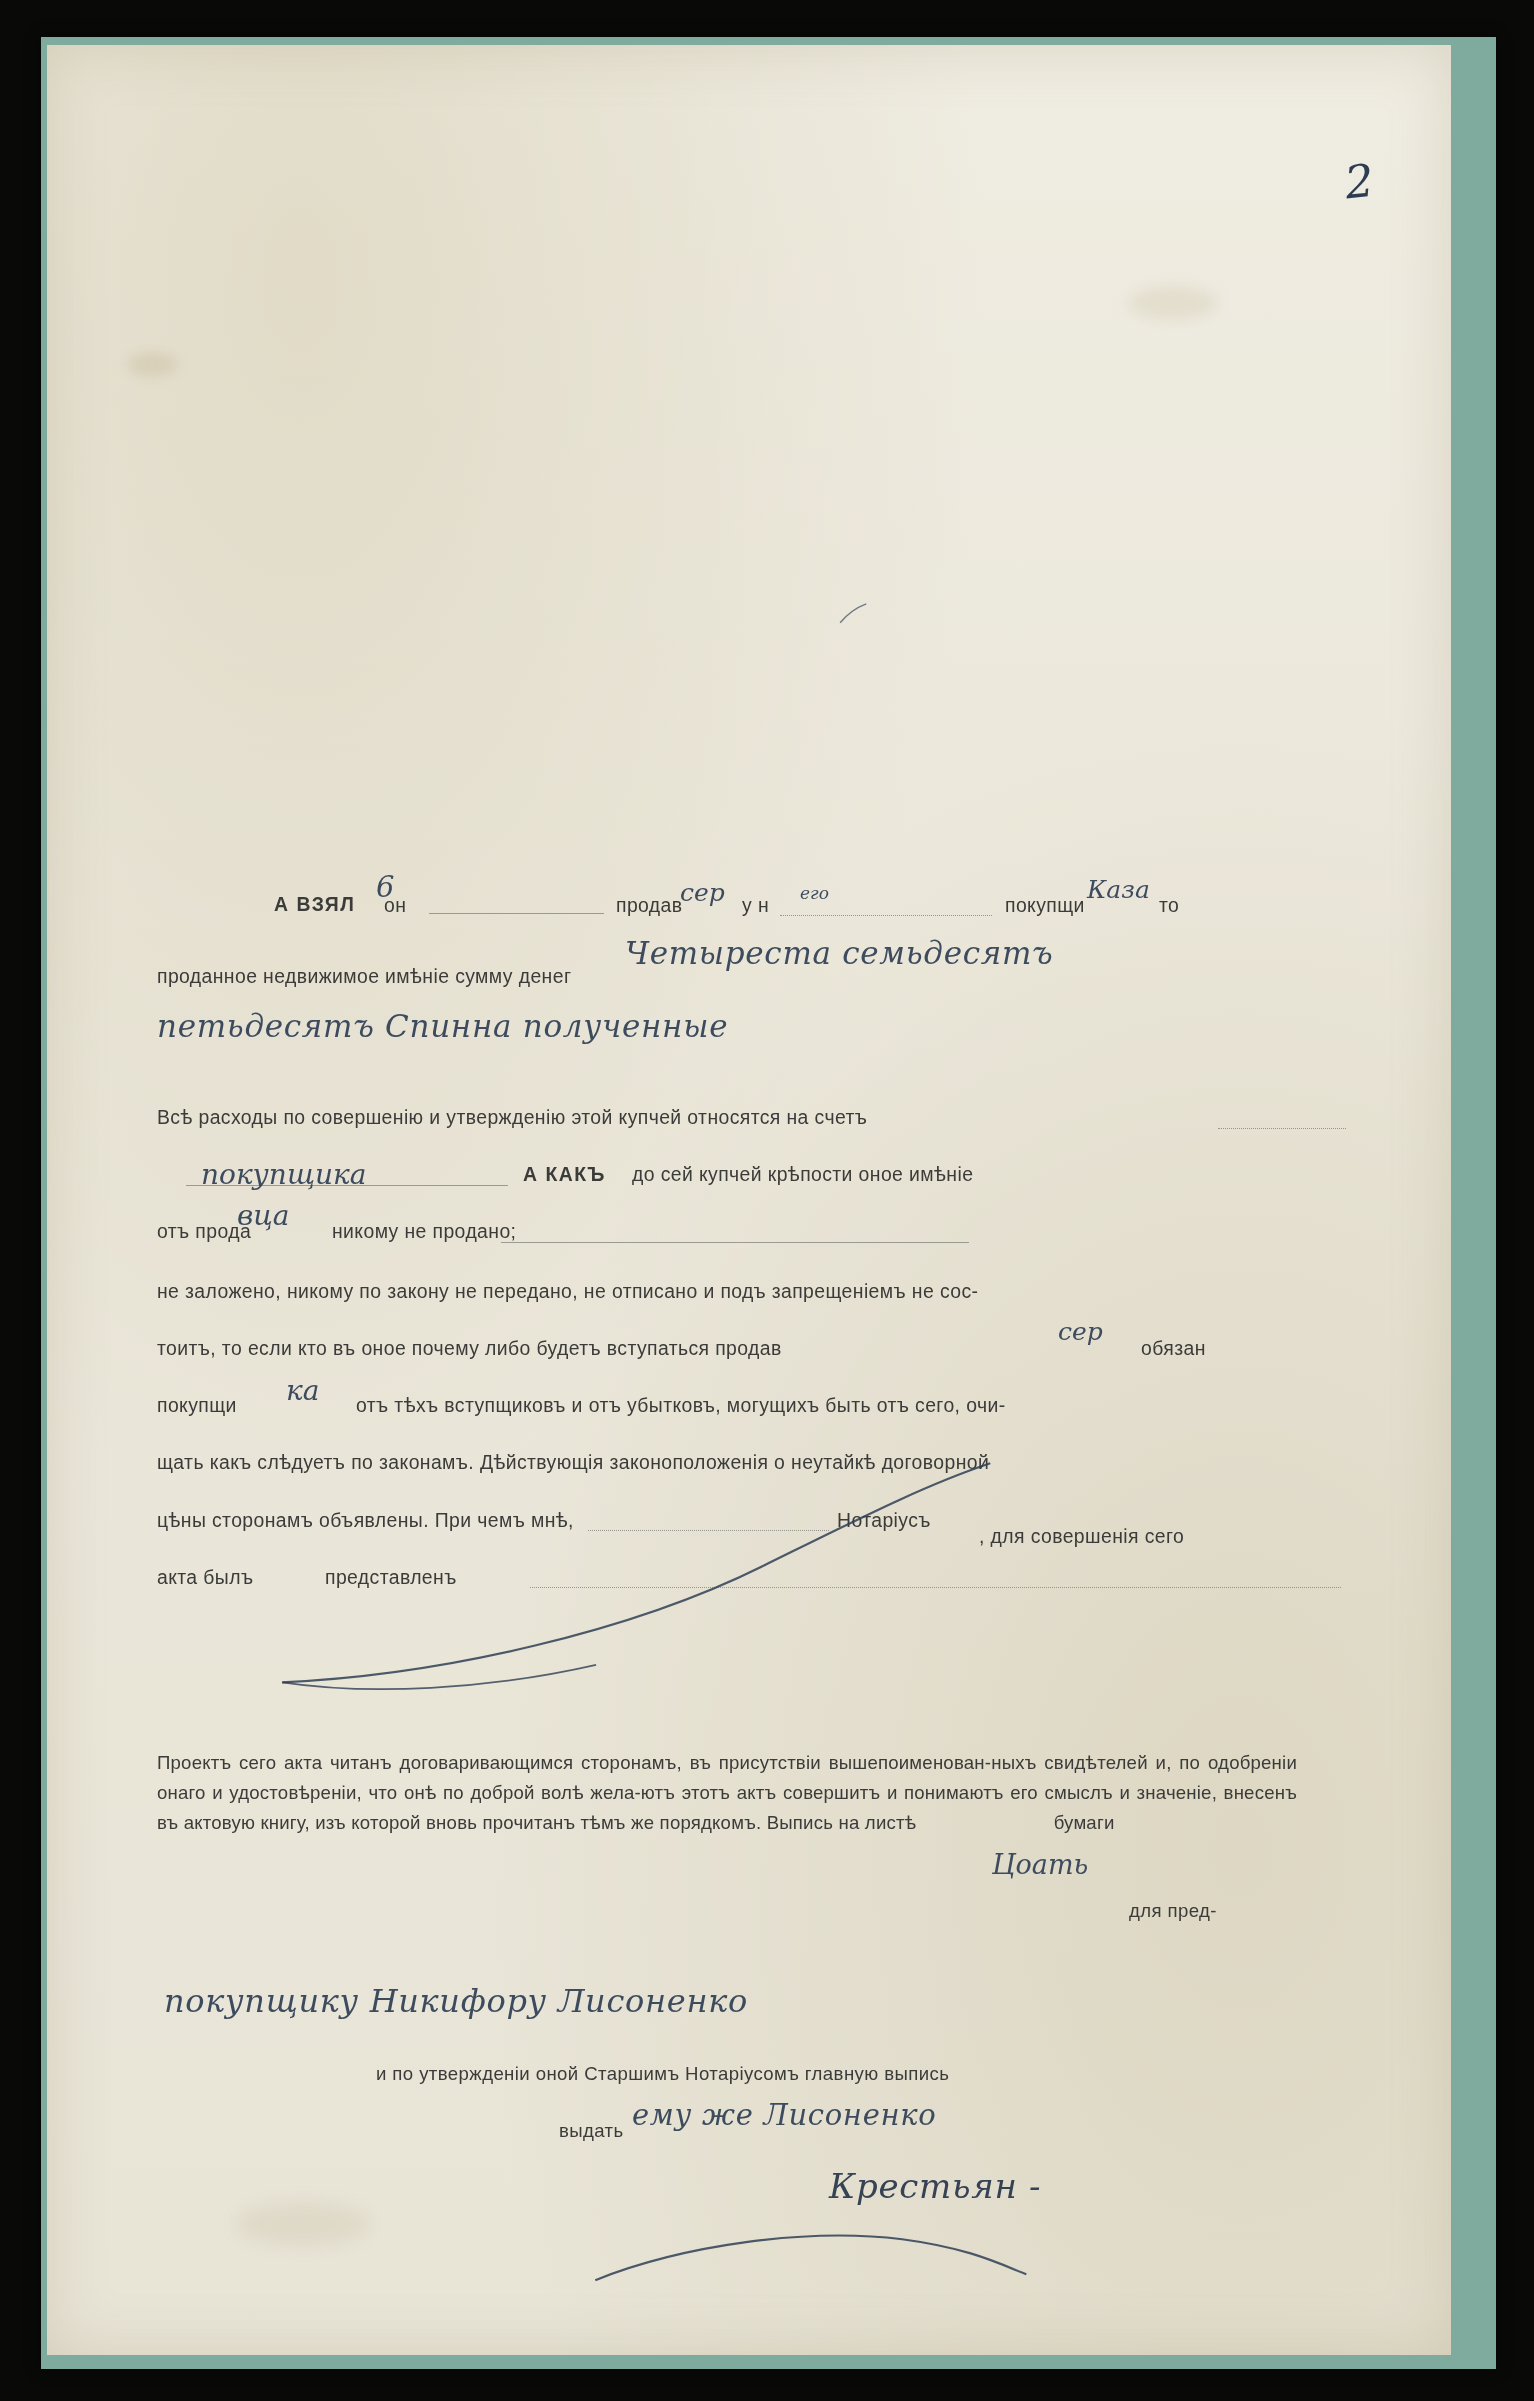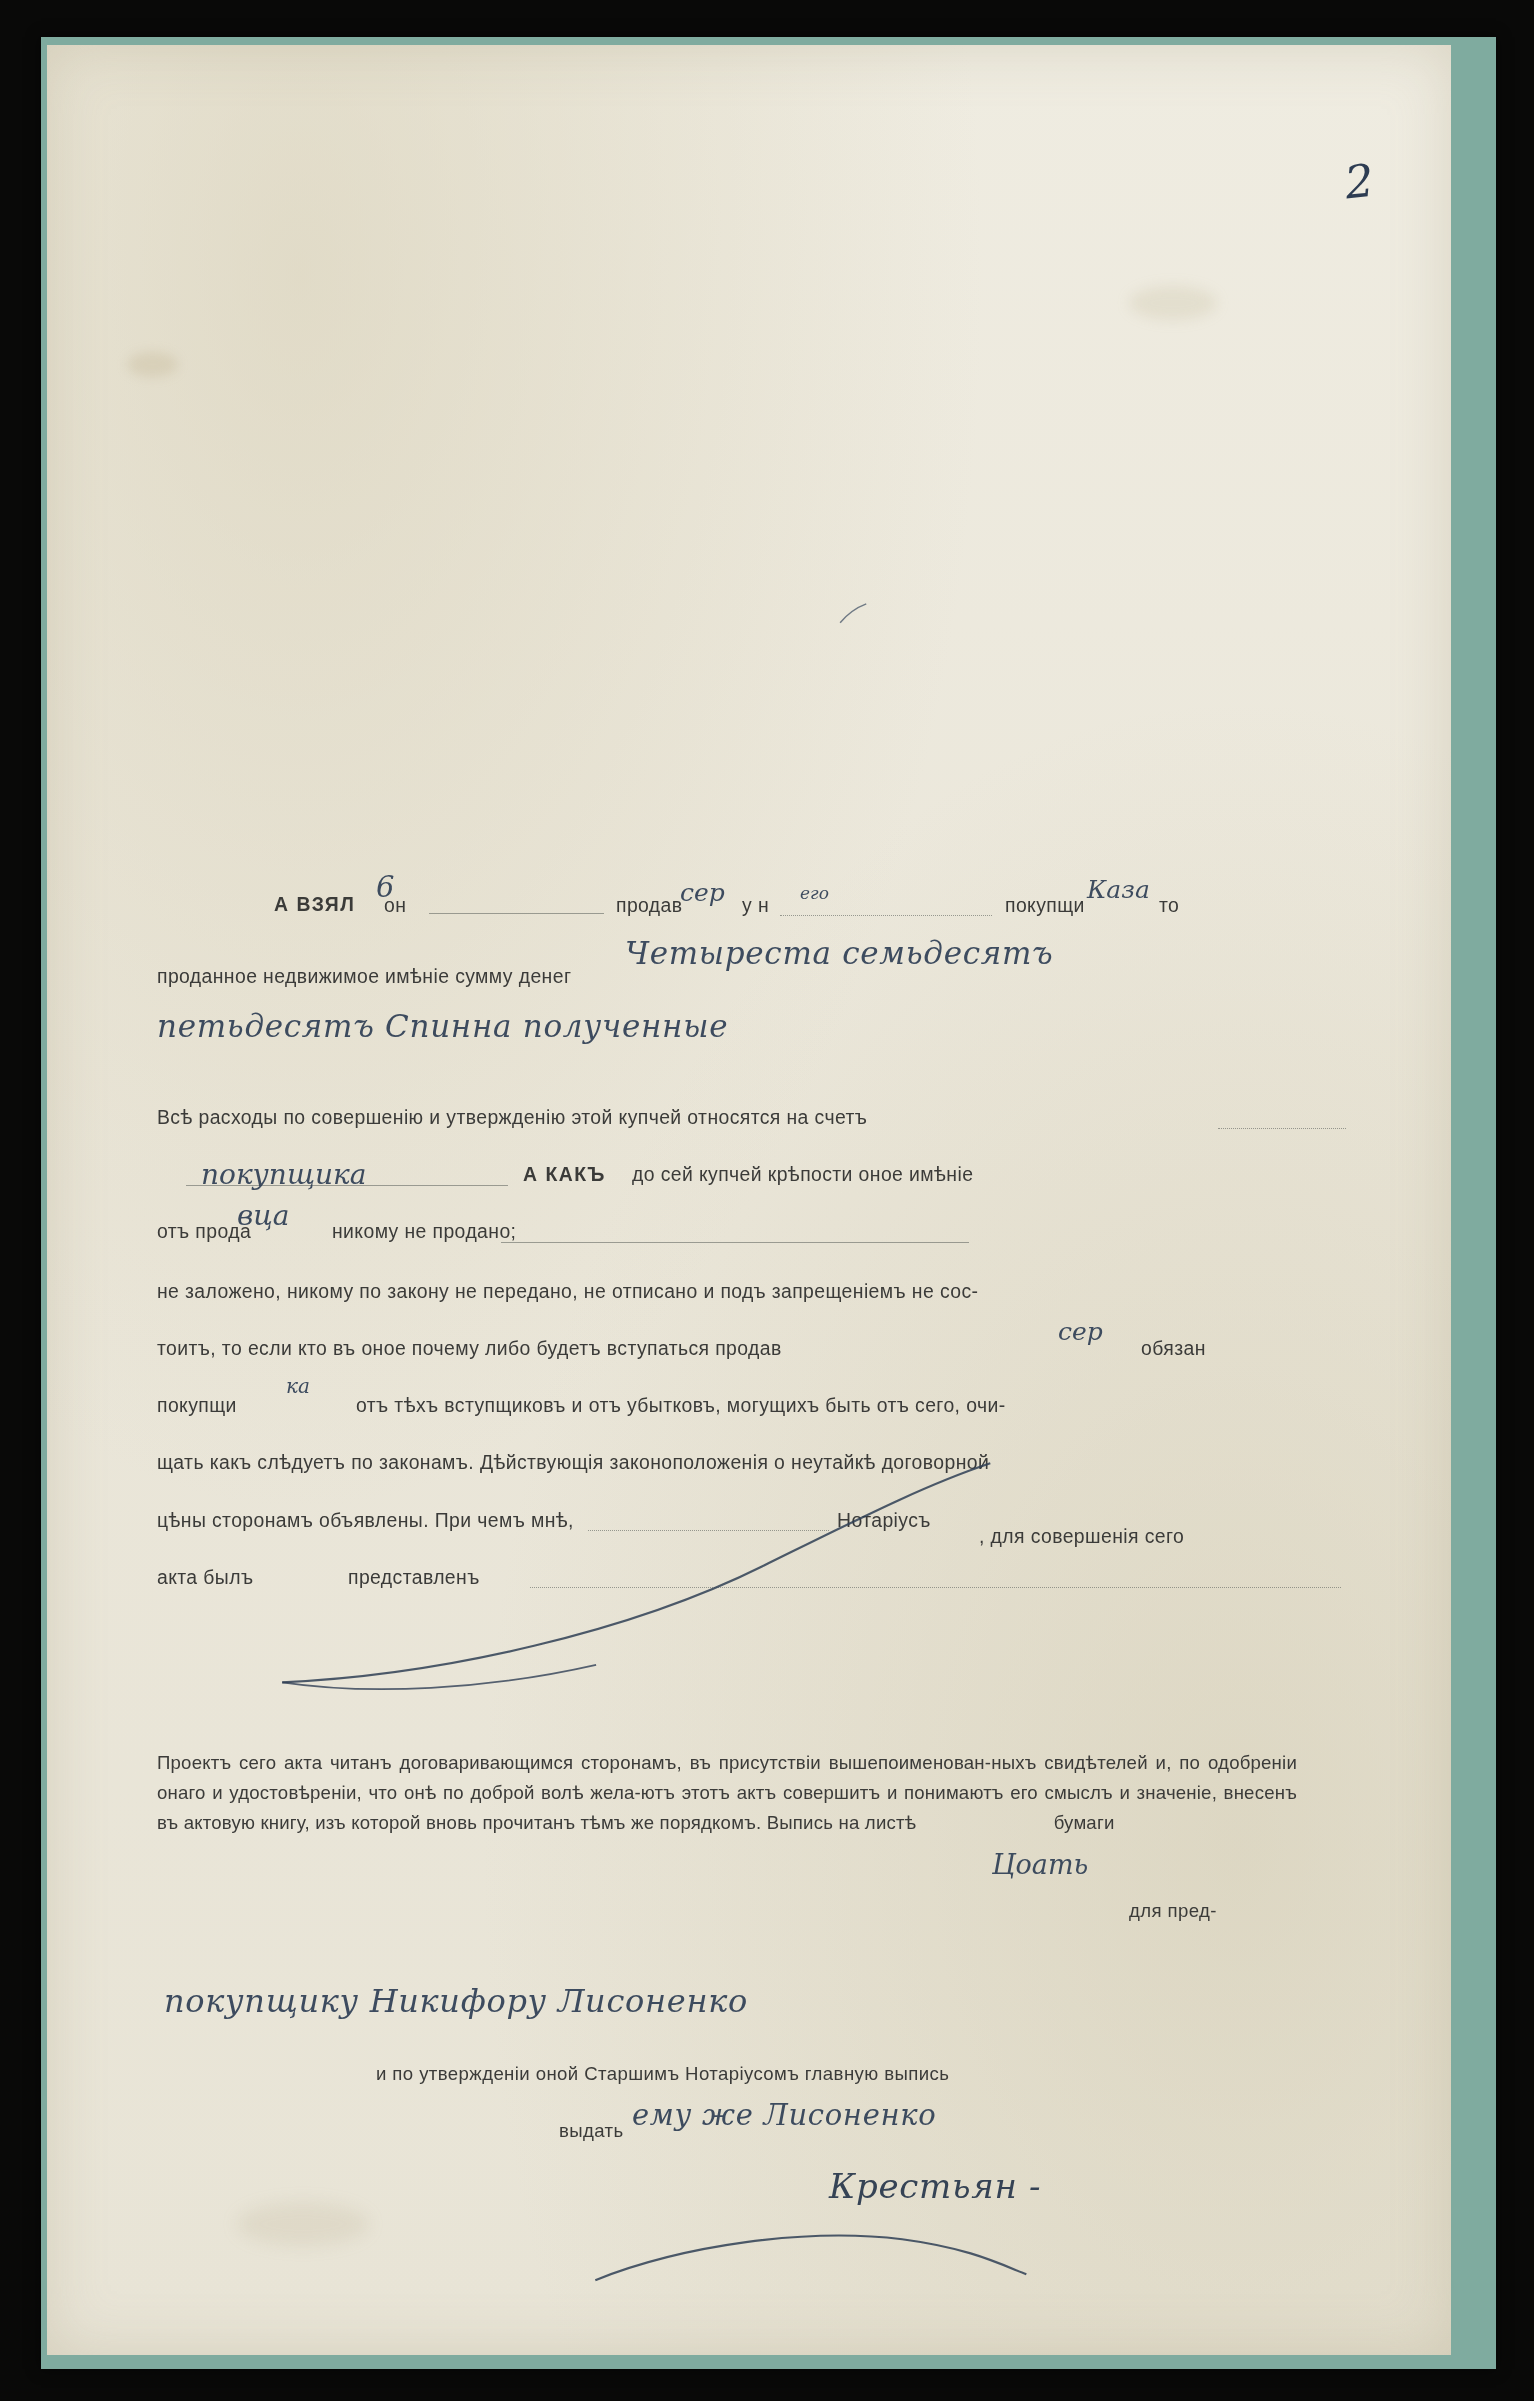--- a/index.html
+++ b/index.html
@@ -201,32 +201,32 @@
       <div class="pline" style="left:175px; top:1175px;">никому не продано;</div>
       <div class="rule" style="left:344px; top:1197px; width:468px;"></div>
 
       <div class="pline" style="left:0px; top:1235px;">не заложено, никому по закону не передано, не отписано и подъ запрещеніемъ не сос-</div>
 
       <div class="pline" style="left:0px; top:1292px;">тоитъ, то если кто въ оное почему либо будетъ вступаться продав</div>
       <div class="hand" style="left:901px; top:1272px; font-size:25px;">сер</div>
       <div class="pline" style="left:984px; top:1292px;">обязан</div>
 
       <div class="pline" style="left:0px; top:1349px;">покупщи</div>
-      <div class="hand" style="left:129px; top:1329px; font-size:20px;">ка</div>
+      <div class="hand" style="left:129px; top:1329px; font-size:28px;">ка</div>
       <div class="pline" style="left:199px; top:1349px;">отъ тѣхъ вступщиковъ и отъ убытковъ,  могущихъ быть отъ сего,  очи-</div>
 
       <div class="pline" style="left:0px; top:1406px;">щать какъ слѣдуетъ по законамъ. Дѣйствующія законоположенія о неутайкѣ договорной</div>
 
       <div class="pline" style="left:0px; top:1464px;">цѣны сторонамъ объявлены. При чемъ мнѣ,</div>
       <div class="pline" style="left:680px; top:1464px;">Нотаріусъ</div>
       <div class="rule dotted" style="left:431px; top:1485px; width:241px;"></div>
       <div class="pline" style="left:822px; top:1464px;margin-top:16px;">, для совершенія сего</div>
 
       <div class="pline" style="left:0px; top:1521px;">акта  былъ</div>
-      <div class="pline" style="left:191px; top:1521px;">представленъ</div>
+      <div class="pline" style="left:168px; top:1521px;">представленъ</div>
       <div class="rule dotted" style="left:373px; top:1542px; width:811px;"></div>
 
     </div>
 
     <svg class="flourish" style="left:205px; top:1411px; width:1097px; height:292px;" viewBox="0 0 1500 400" width="1097" height="292">
       <path d="M 40 310 C 260 300, 520 240, 700 150 C 830 86, 920 40, 1010 10" stroke="#2f3f55" stroke-width="3" fill="none" opacity="0.85"></path>
       <path d="M 40 310 C 160 328, 320 320, 470 286" stroke="#2f3f55" stroke-width="2.4" fill="none" opacity="0.8"></path>
     </svg>
 
     <div id="closing-paragraph">

